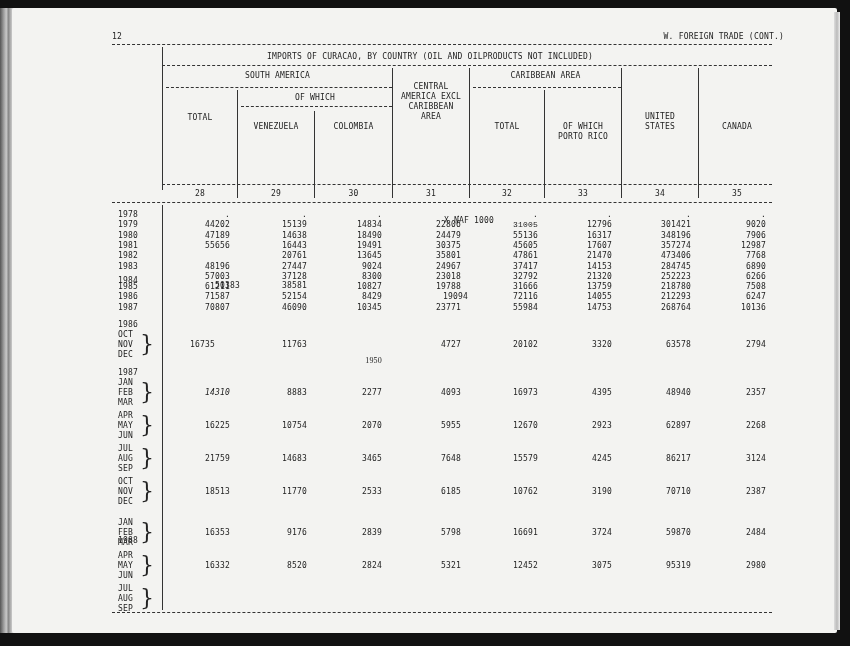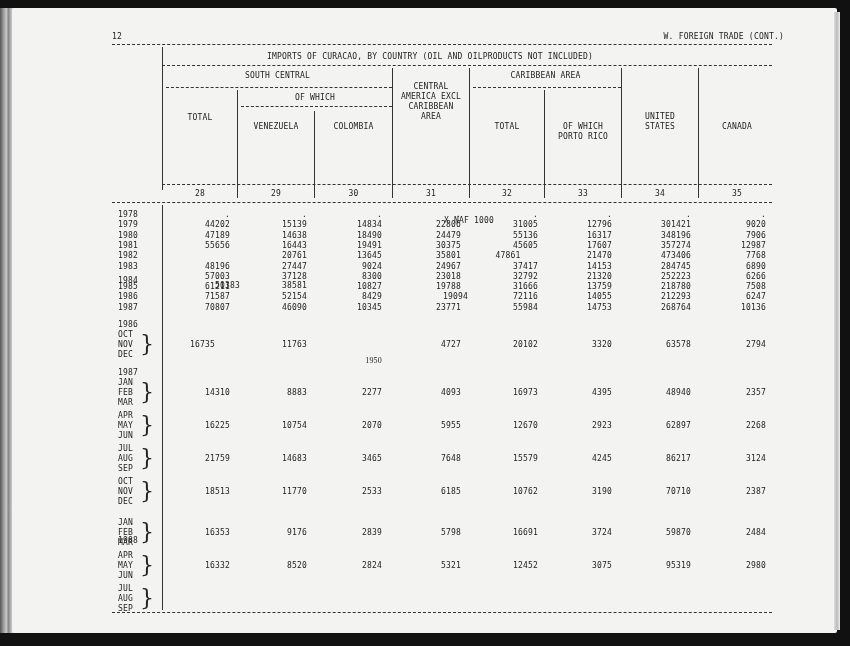--- a/index.html
+++ b/index.html
@@ -34,21 +34,21 @@
 
 <div class="vbar" style="left:162px;top:47px;height:143px;"></div>
 <div class="vbar" style="left:237px;top:90px;height:100px;"></div>
 <div class="vbar" style="left:314px;top:111px;height:79px;"></div>
 <div class="vbar" style="left:392px;top:68px;height:122px;"></div>
 <div class="vbar" style="left:469px;top:68px;height:122px;"></div>
 <div class="vbar" style="left:544px;top:90px;height:100px;"></div>
 <div class="vbar" style="left:621px;top:68px;height:122px;"></div>
 <div class="vbar" style="left:698px;top:68px;height:122px;"></div>
 
-<div class="t c" style="left:163px;top:71px;width:229px;">SOUTH CENTRAL</div>
+<div class="t c" style="left:163px;top:71px;width:229px;">SOUTH AMERICA</div>
 <div class="dash" style="left:166px;top:87px;width:226px;"></div>
 <div class="t c" style="left:238px;top:93px;width:154px;">OF WHICH</div>
 <div class="dash" style="left:241px;top:106px;width:151px;"></div>
 
 <div class="t c" style="left:393px;top:82px;width:76px;">CENTRAL</div>
 <div class="t c" style="left:393px;top:92px;width:76px;">AMERICA EXCL</div>
 <div class="t c" style="left:393px;top:102px;width:76px;">CARIBBEAN</div>
 <div class="t c" style="left:393px;top:112px;width:76px;">AREA</div>
 
 <div class="t c" style="left:470px;top:71px;width:151px;">CARIBBEAN AREA</div>
@@ -95,21 +95,21 @@
     <div class="t r" style="left:401px;top:210px;width:60px;">.</div>
     <div class="t r" style="left:478px;top:210px;width:60px;">.</div>
     <div class="t r" style="left:552px;top:210px;width:60px;">.</div>
     <div class="t r" style="left:631px;top:210px;width:60px;">.</div>
     <div class="t r" style="left:706px;top:210px;width:60px;">.</div>
     <div class="t" style="left:118px;top:220.3px;">1979</div>
     <div class="t r" style="left:170px;top:220.3px;width:60px;">44202</div>
     <div class="t r" style="left:247px;top:220.3px;width:60px;">15139</div>
     <div class="t r" style="left:322px;top:220.3px;width:60px;">14834</div>
     <div class="t r" style="left:401px;top:220.3px;width:60px;">22806</div>
-    <div class="t r" style="left:478px;top:220.3px;width:60px;">31005</div>
+    <div class="t r" style="left:478px;top:220.3px;width:60px;font-family:Liberation Mono, monospace;">31005</div>
     <div class="t r" style="left:552px;top:220.3px;width:60px;">12796</div>
     <div class="t r" style="left:631px;top:220.3px;width:60px;">301421</div>
     <div class="t r" style="left:706px;top:220.3px;width:60px;">9020</div>
     <div class="t" style="left:118px;top:230.60000000000002px;">1980</div>
     <div class="t r" style="left:170px;top:230.60000000000002px;width:60px;">47189</div>
     <div class="t r" style="left:247px;top:230.60000000000002px;width:60px;">14638</div>
     <div class="t r" style="left:322px;top:230.60000000000002px;width:60px;">18490</div>
     <div class="t r" style="left:401px;top:230.60000000000002px;width:60px;">24479</div>
     <div class="t r" style="left:478px;top:230.60000000000002px;width:60px;">55136</div>
     <div class="t r" style="left:552px;top:230.60000000000002px;width:60px;">16317</div>
@@ -122,21 +122,21 @@
     <div class="t r" style="left:401px;top:240.90000000000003px;width:60px;">30375</div>
     <div class="t r" style="left:478px;top:240.90000000000003px;width:60px;">45605</div>
     <div class="t r" style="left:552px;top:240.90000000000003px;width:60px;">17607</div>
     <div class="t r" style="left:631px;top:240.90000000000003px;width:60px;">357274</div>
     <div class="t r" style="left:706px;top:240.90000000000003px;width:60px;">12987</div>
     <div class="t" style="left:118px;top:251.20000000000005px;">1982</div>
     <div class="t r" style="left:180px;top:251.20000000000005px;width:60px;margin-top:30px;">50383</div>
     <div class="t r" style="left:247px;top:251.20000000000005px;width:60px;">20761</div>
     <div class="t r" style="left:322px;top:251.20000000000005px;width:60px;">13645</div>
     <div class="t r" style="left:401px;top:251.20000000000005px;width:60px;">35801</div>
-    <div class="t r" style="left:478px;top:251.20000000000005px;width:60px;text-align:center;">47861</div>
+    <div class="t r" style="left:478px;top:251.20000000000005px;width:60px;">47861</div>
     <div class="t r" style="left:552px;top:251.20000000000005px;width:60px;">21470</div>
     <div class="t r" style="left:631px;top:251.20000000000005px;width:60px;">473406</div>
     <div class="t r" style="left:706px;top:251.20000000000005px;width:60px;">7768</div>
     <div class="t" style="left:118px;top:261.50000000000006px;">1983</div>
     <div class="t r" style="left:170px;top:261.50000000000006px;width:60px;">48196</div>
     <div class="t r" style="left:247px;top:261.50000000000006px;width:60px;">27447</div>
     <div class="t r" style="left:322px;top:261.50000000000006px;width:60px;">9024</div>
     <div class="t r" style="left:401px;top:261.50000000000006px;width:60px;">24967</div>
     <div class="t r" style="left:478px;top:261.50000000000006px;width:60px;">37417</div>
     <div class="t r" style="left:552px;top:261.50000000000006px;width:60px;">14153</div>
@@ -189,21 +189,21 @@
     <div class="t r" style="left:401px;top:340px;width:60px;">4727</div>
     <div class="t r" style="left:478px;top:340px;width:60px;">20102</div>
     <div class="t r" style="left:552px;top:340px;width:60px;">3320</div>
     <div class="t r" style="left:631px;top:340px;width:60px;">63578</div>
     <div class="t r" style="left:706px;top:340px;width:60px;">2794</div>
     <div class="t" style="left:118px;top:368px;">1987</div>
     <div class="t" style="left:118px;top:378px;">JAN</div>
     <div class="t" style="left:118px;top:388px;">FEB</div>
     <div class="t" style="left:118px;top:398px;">MAR</div>
     <div class="brace" style="left:140px;top:381px;">}</div>
-    <div class="t r" style="left:170px;top:388px;width:60px;">14310</div>
+    <div class="t r" style="left:170px;top:388px;width:60px;font-style:italic;">14310</div>
     <div class="t r" style="left:247px;top:388px;width:60px;">8883</div>
     <div class="t r" style="left:322px;top:388px;width:60px;">2277</div>
     <div class="t r" style="left:401px;top:388px;width:60px;">4093</div>
     <div class="t r" style="left:478px;top:388px;width:60px;">16973</div>
     <div class="t r" style="left:552px;top:388px;width:60px;">4395</div>
     <div class="t r" style="left:631px;top:388px;width:60px;">48940</div>
     <div class="t r" style="left:706px;top:388px;width:60px;">2357</div>
     <div class="t" style="left:118px;top:411px;">APR</div>
     <div class="t" style="left:118px;top:421px;">MAY</div>
     <div class="t" style="left:118px;top:431px;">JUN</div>

